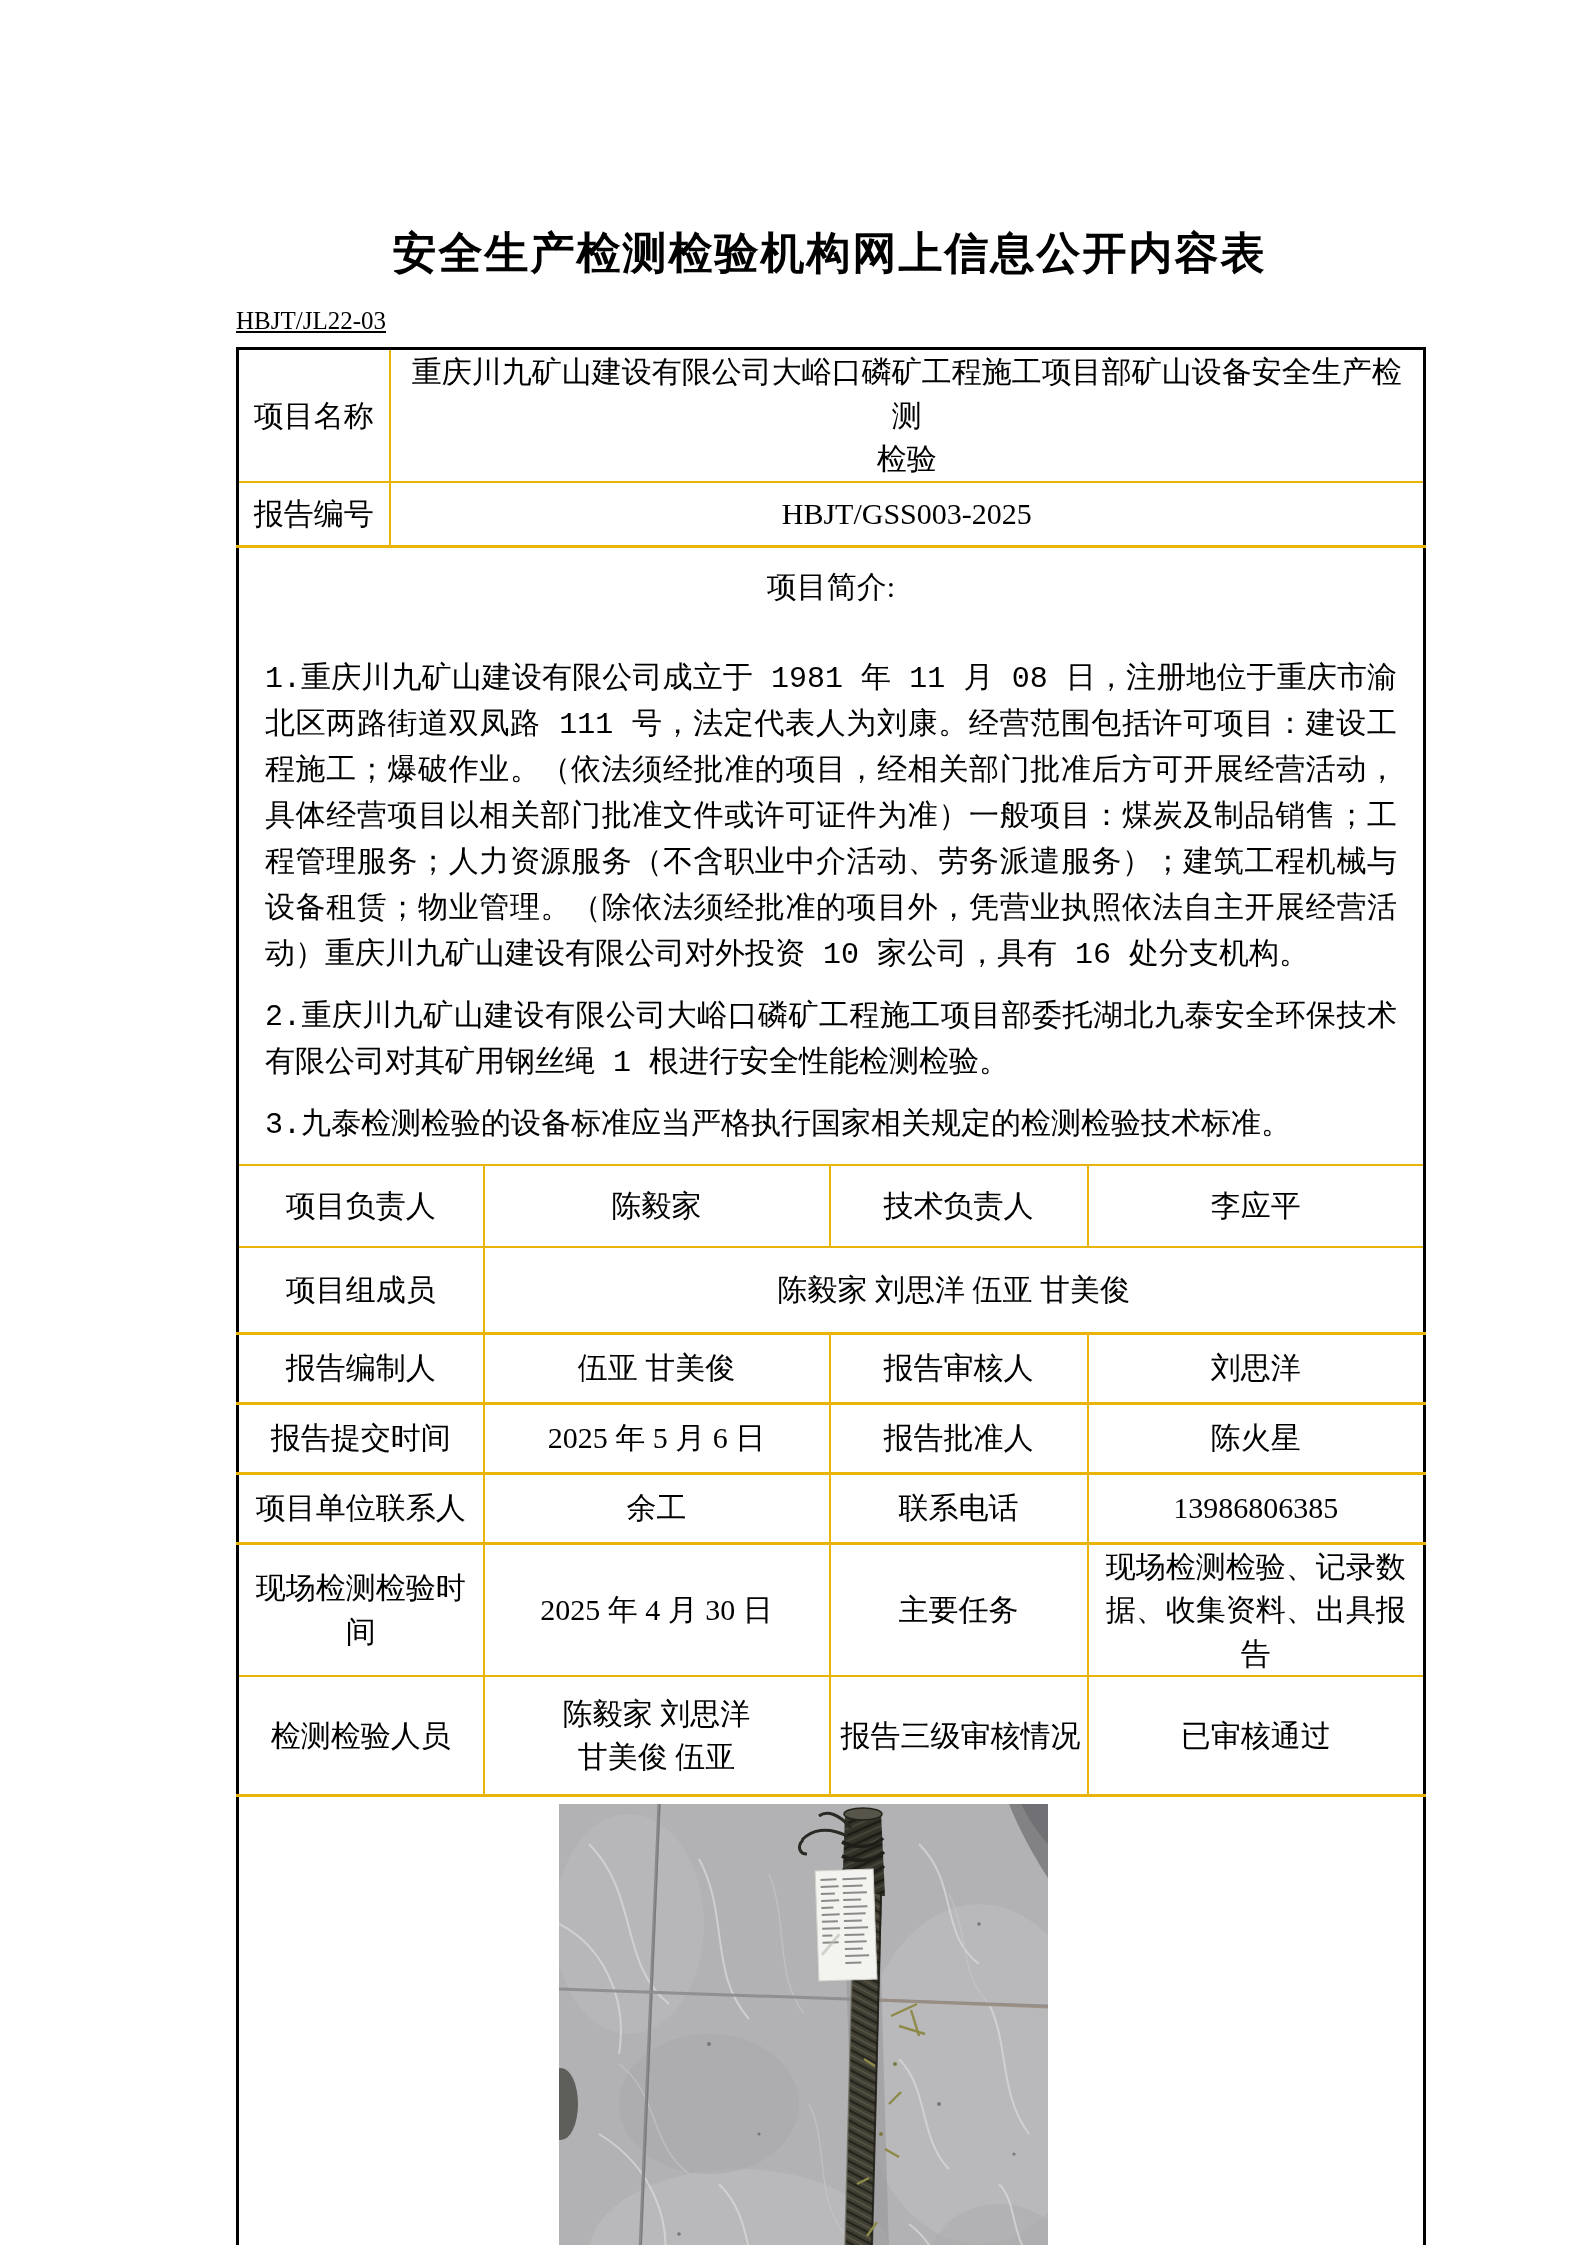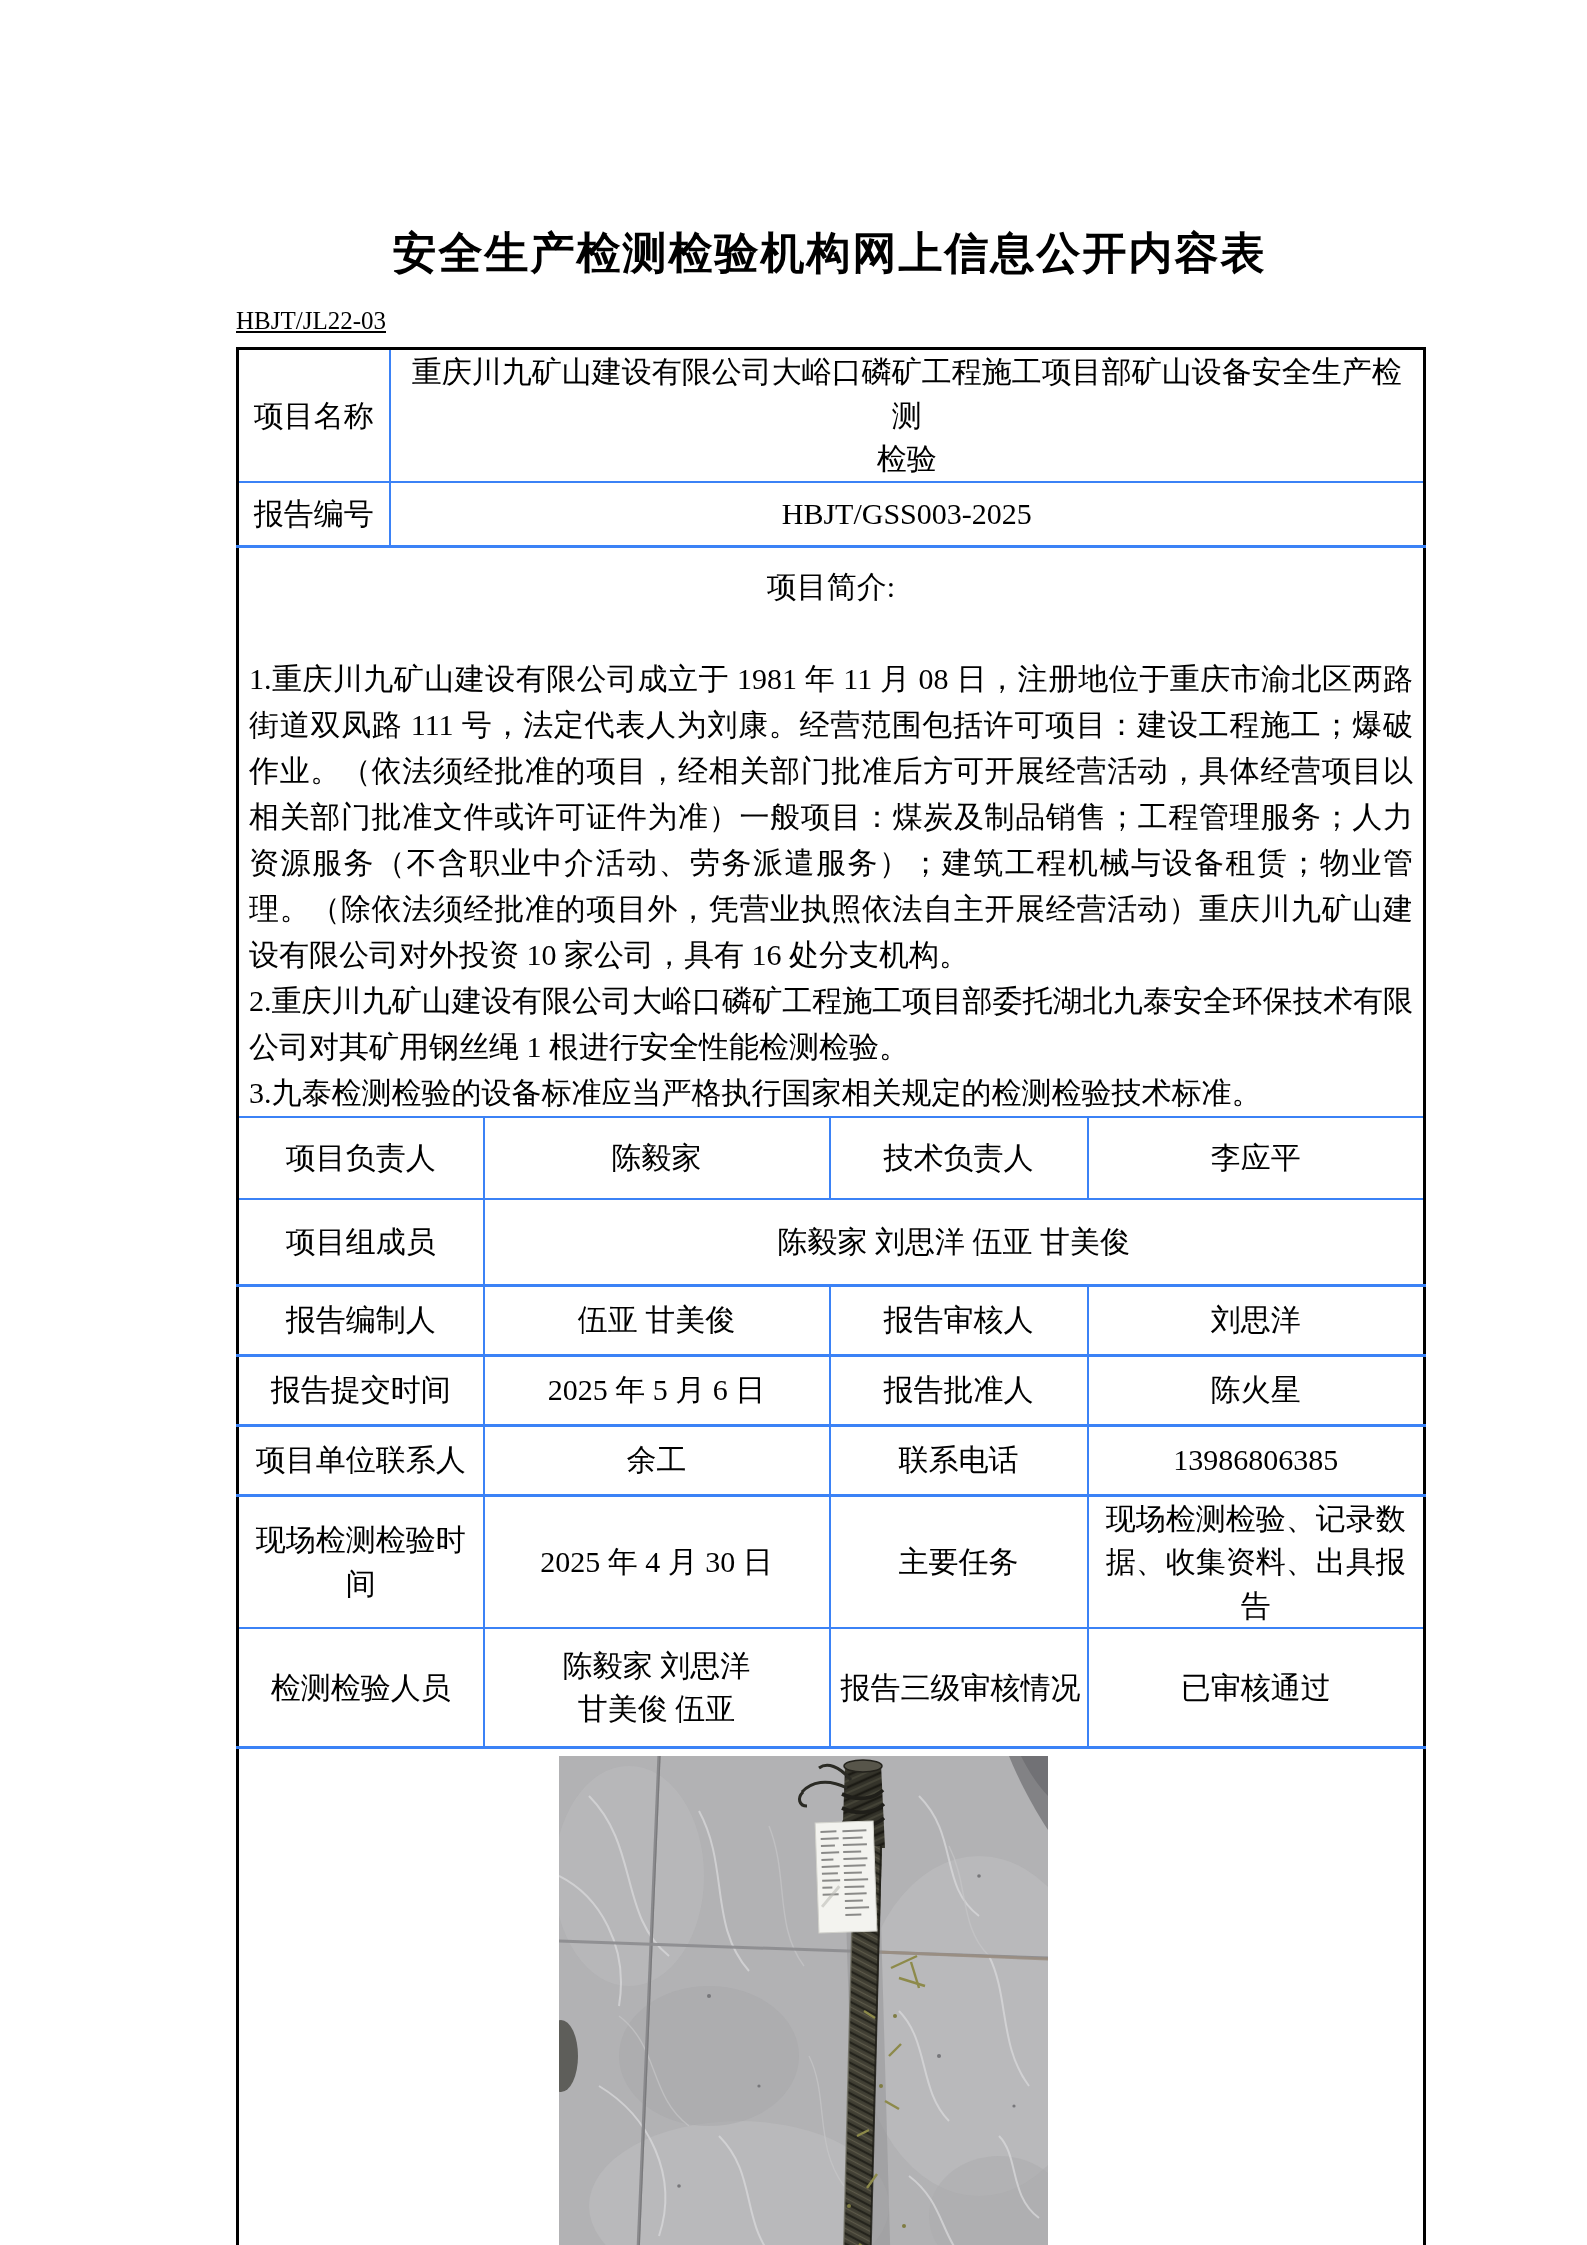--- a/index.html
+++ b/index.html
@@ -15,34 +15,34 @@
   .doc-code {
     position:absolute; left:236px; top:307px; width:1187px;
     font-size:25px;text-decoration:underline;
   }
   table.main {
     position:absolute; left:236px; top:347px; width:1187px;
     border-collapse:collapse; table-layout:fixed;
     border:3px solid #000;
   }
   table.main td {
-    border:2px solid #3b82f6;
+    border:2px solid #eab308;
     padding:0 10px;
     text-align:center; vertical-align:middle;
     font-size:30px; line-height:1.45;
     overflow:hidden;
   }
   tr.sep td { border-bottom-width:3px; }
   .pre { white-space:pre-line; }
   .name-cell { font-size:29px; line-height:44px; }
   .intro-cell {
     text-align:left; vertical-align:top; padding:8px 14px;
   }
   .intro-label { line-height:46px; margin:16px 0 46px 0; font-size:30px; }
-  .intro-cell p { margin:0; line-height:46px; font-size:30px; text-align:justify; }
+  .intro-cell p { margin:16px; line-height:46px; font-size:30px; text-align:justify;font-family:Liberation Mono, monospace; }
   .task-cell { font-size:28px; line-height:44px; padding:0 4px; }
   .nowrap-small { font-size:28px; padding:0 4px; white-space:nowrap; }
   .two-line { line-height:46px; }
   .photo-cell { vertical-align:top; padding:7px 0 0 0; }
   .photo-wrap { width:489px; height:520px; margin:0 auto; transform:translateX(-28px); }
 </style>
 </head>
 <body>
 
 <div class="title">安全生产检测检验机构网上信息公开内容表</div>

